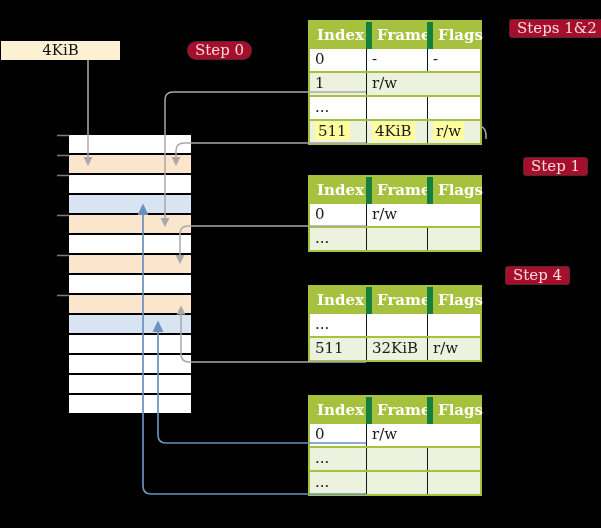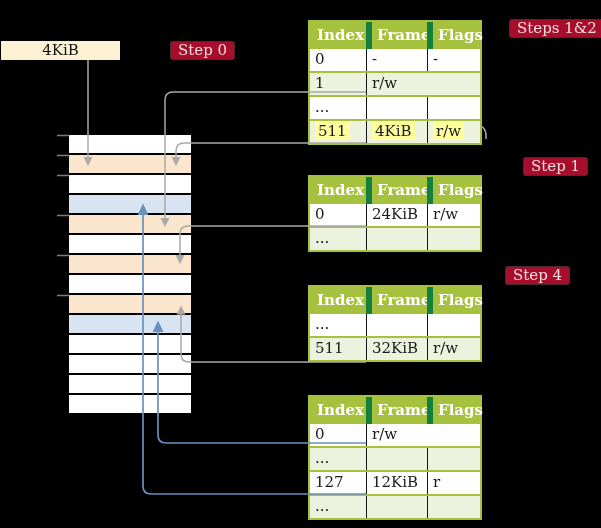--- a/index.html
+++ b/index.html
@@ -15,21 +15,21 @@
     background:var(--cream);color:#111;font-size:15px;line-height:19px;text-align:center;
   }
 
   
   .badge{
     position:absolute;height:17px;line-height:17px;padding:0 7px;
     background:var(--badge);color:var(--badgetext);font-size:15px;
     border-radius:2px;box-shadow:0 0 0 1px rgba(220,120,140,.35);
     white-space:nowrap;
   }
-  .badge.step0{left:171px;top:42px;}
+  .badge.step0{left:188px;top:42px;border-radius:8px;}
   .badge.steps12{left:510px;top:20px;}
   .badge.step3{left:524px;top:158px;}
   .badge.step4{left:506px;top:267px;}
 
   
   .memcol{position:absolute;left:69px;top:135px;width:122px;}
   .mem-row{height:18px;margin-bottom:2px;}
   .mem-row.free{background:#ffffff;}
   .mem-row.pagetable{background:var(--peach);}
   .mem-row.data{background:var(--bluerow);}
@@ -122,21 +122,20 @@
   </div>
 
   <div class="ptable t2">
     <div class="thead">
       <div class="cell c-index">Index</div>
       <div class="cell c-frame">Frame</div>
       <div class="cell c-flags">Flags</div>
     </div>
     <div class="trow" style="border-top:none">
       <div class="cell c-index">0</div>
-      <div class="cell c-frame">24KiB</div>
       <div class="cell c-flags">r/w</div>
     </div>
     <div class="trow alt">
       <div class="cell c-index">...</div>
       <div class="cell c-frame"></div>
       <div class="cell c-flags"></div>
     </div>
   </div>
 
   <div class="ptable t3">
@@ -164,25 +163,20 @@
       <div class="cell c-flags">Flags</div>
     </div>
     <div class="trow" style="border-top:none">
       <div class="cell c-index">0</div>
       <div class="cell c-flags">r/w</div>
     </div>
     <div class="trow alt">
       <div class="cell c-index">...</div>
       <div class="cell c-frame"></div>
       <div class="cell c-flags"></div>
-    </div>
-    <div class="trow">
-      <div class="cell c-index">127</div>
-      <div class="cell c-frame">12KiB</div>
-      <div class="cell c-flags">r</div>
     </div>
     <div class="trow alt">
       <div class="cell c-index">...</div>
       <div class="cell c-frame"></div>
       <div class="cell c-flags"></div>
     </div>
   </div>
 
   <svg class="overlay" width="601" height="528" viewBox="0 0 601 528">
 

